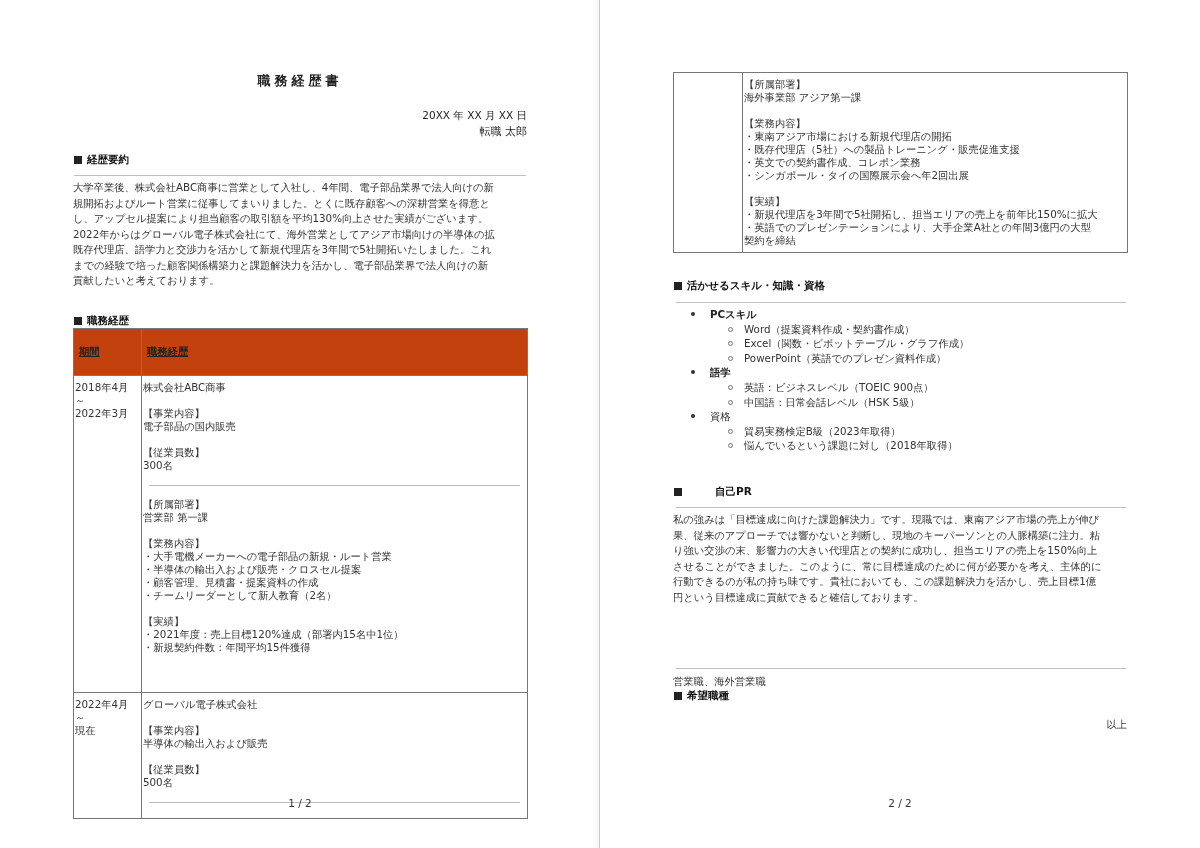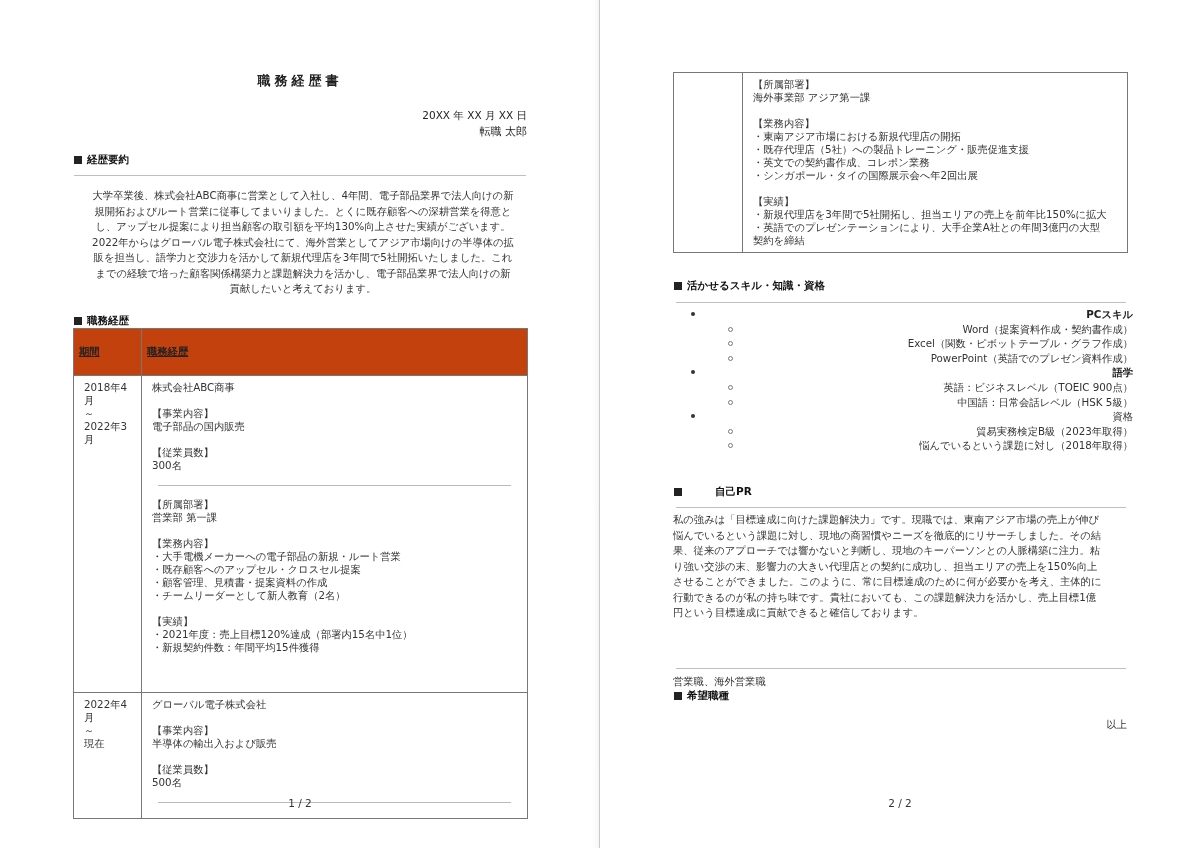--- a/index.html
+++ b/index.html
@@ -17,21 +17,21 @@
 
   .sec-head { position: absolute; font-size: 10.5px; font-weight: bold; color: #111; display: flex; align-items: center; }
   .sec-head .sq { width: 8px; height: 8px; background: #222; margin-right: 5px; display: inline-block; }
   .sec-rule { position: absolute; height: 1px; background: #bfbfbf; }
 
   .para { position: absolute; font-size: 10.3px; line-height: 15.5px; color: #333; }
 
   table.career { position: absolute; border-collapse: collapse; font-size: 10.3px; color: #333; }
   table.career th, table.career td { border: 1px solid #777; vertical-align: top; text-align: left; }
   table.career th { background: #c2410c; font-weight: bold; color: #222; height: 24px; padding: 16px 5px; text-decoration: underline; }
-  table.career td { padding: 5px 10px; line-height: 13px; }
+  table.career td { padding: 5px 1px; line-height: 13px; }
   .period { color: #333; }
   .blk { margin-bottom: 13px; }
   .blk:last-child { margin-bottom: 0; }
   .cell-rule { height: 1px; background: #bbb; margin: 13px 6px 12px 6px; }
   .line { display: block; }
 
   ul.skills { position: absolute; list-style: none; font-size: 10.3px; color: #333; }
   ul.skills > li { position: relative; padding-left: 37px; line-height: 14.6px; }
   ul.skills > li > .bullet { position: absolute; left: 18px; top: 5px; width: 4px; height: 4px; border-radius: 50%; background: #333; }
   ul.skills > li > .cat.bold { font-weight: bold; color: #222; }
@@ -48,26 +48,26 @@
 <div class="page page-left">
   <div class="doc-title">職務経歴書</div>
   <div class="date">20XX 年 XX 月 XX 日</div>
   <div class="name">転職 太郎</div>
 
   <div class="sec-head" style="top:153px; left:74px;">
     <span class="sq"></span>
     <span>経歴要約</span>
   </div>
   <div class="sec-rule" style="top:175px; left:74px; width:452px;"></div>
-  <div class="para" style="top:188px; left:73px; width:460px;text-align:center;">
+  <div class="para" style="top:180px; left:73px; width:460px;">
     <span class="line">大学卒業後、株式会社ABC商事に営業として入社し、4年間、電子部品業界で法人向けの新</span>
     <span class="line">規開拓およびルート営業に従事してまいりました。とくに既存顧客への深耕営業を得意と</span>
     <span class="line">し、アップセル提案により担当顧客の取引額を平均130%向上させた実績がございます。</span>
     <span class="line">2022年からはグローバル電子株式会社にて、海外営業としてアジア市場向けの半導体の拡</span>
-    <span class="line">販を担当し、語学力と交渉力を活かして新規代理店を3年間で5社開拓いたしました。これ</span>
+    <span class="line">既存代理店、語学力と交渉力を活かして新規代理店を3年間で5社開拓いたしました。これ</span>
     <span class="line">までの経験で培った顧客関係構築力と課題解決力を活かし、電子部品業界で法人向けの新</span>
     <span class="line">貢献したいと考えております。</span>
   </div>
 
   <div class="sec-head" style="top:314px; left:74px;">
     <span class="sq"></span>
     <span>職務経歴</span>
   </div>
 
   <table class="career" style="top:328px; left:73px; width:455px;">
@@ -99,21 +99,21 @@
           <span class="line">300名</span>
         </div>
         <div class="cell-rule"></div>
         <div class="blk">
           <span class="line">【所属部署】</span>
           <span class="line">営業部 第一課</span>
         </div>
         <div class="blk">
           <span class="line">【業務内容】</span>
           <span class="line">・大手電機メーカーへの電子部品の新規・ルート営業</span>
-          <span class="line">・既存顧客へのアップセル・クロスセル提案</span>
+          <span class="line">・半導体の輸出入および販売・クロスセル提案</span>
           <span class="line">・顧客管理、見積書・提案資料の作成</span>
           <span class="line">・チームリーダーとして新人教育（2名）</span>
         </div>
         <div class="blk">
           <span class="line">【実績】</span>
           <span class="line">・2021年度：売上目標120%達成（部署内15名中1位）</span>
           <span class="line">・新規契約件数：年間平均15件獲得</span>
         </div>
       </td>
     </tr>
@@ -178,21 +178,21 @@
     </tr>
   </tbody>
     </table>
 
   <div class="sec-head" style="top:279px; left:74px;">
     <span class="sq"></span>
     <span>活かせるスキル・知識・資格</span>
   </div>
   <div class="sec-rule" style="top:302px; left:76px; width:450px;"></div>
 
-  <ul class="skills" style="top:307px; left:73px; width:460px;text-align:right;">
+  <ul class="skills" style="top:307px; left:73px; width:460px;">
     <li>
       <span class="bullet"></span>
       <span class="cat bold">PCスキル</span>
       <ul>
         <li><span class="ring"></span><span>Word（提案資料作成・契約書作成）</span></li>
         <li><span class="ring"></span><span>Excel（関数・ピボットテーブル・グラフ作成）</span></li>
         <li><span class="ring"></span><span>PowerPoint（英語でのプレゼン資料作成）</span></li>
       </ul>
     </li>
     <li>
@@ -213,21 +213,20 @@
     </li>
   </ul>
 
   <div class="sec-head" style="top:485px; left:74px;gap:28px;">
     <span class="sq"></span>
     <span>自己PR</span>
   </div>
   <div class="sec-rule" style="top:507px; left:76px; width:450px;"></div>
   <div class="para" style="top:512px; left:73px; width:460px;">
     <span class="line">私の強みは「目標達成に向けた課題解決力」です。現職では、東南アジア市場の売上が伸び</span>
-    <span class="line">悩んでいるという課題に対し、現地の商習慣やニーズを徹底的にリサーチしました。その結</span>
     <span class="line">果、従来のアプローチでは響かないと判断し、現地のキーパーソンとの人脈構築に注力。粘</span>
     <span class="line">り強い交渉の末、影響力の大きい代理店との契約に成功し、担当エリアの売上を150%向上</span>
     <span class="line">させることができました。このように、常に目標達成のために何が必要かを考え、主体的に</span>
     <span class="line">行動できるのが私の持ち味です。貴社においても、この課題解決力を活かし、売上目標1億</span>
     <span class="line">円という目標達成に貢献できると確信しております。</span>
   </div>
 
   <div class="sec-head" style="top:645px; left:74px;margin-top:44px;">
     <span class="sq"></span>
     <span>希望職種</span>

